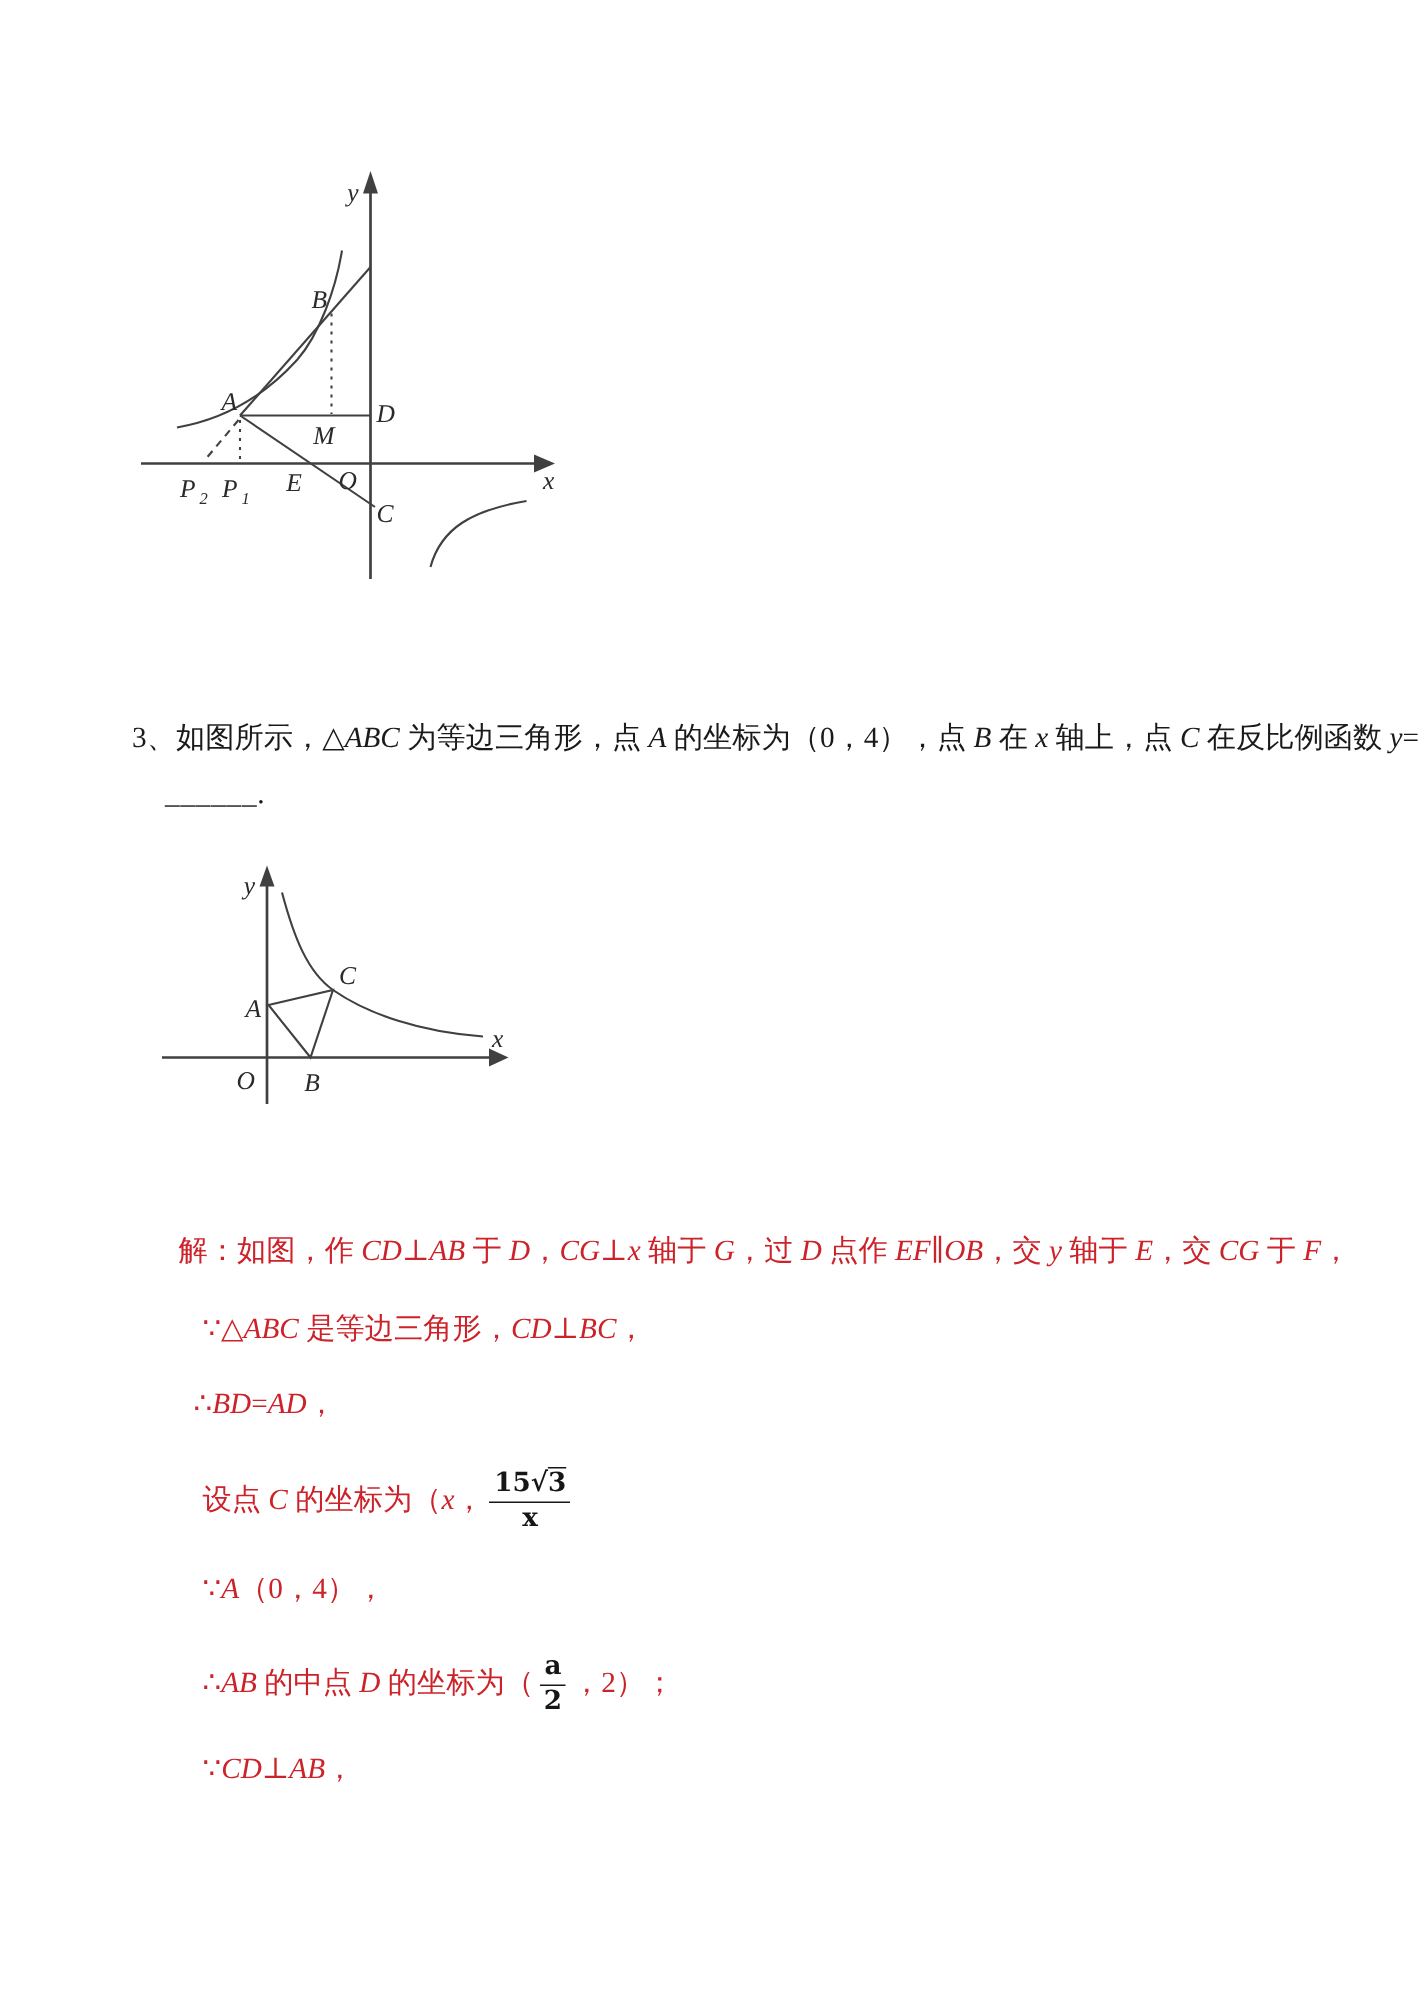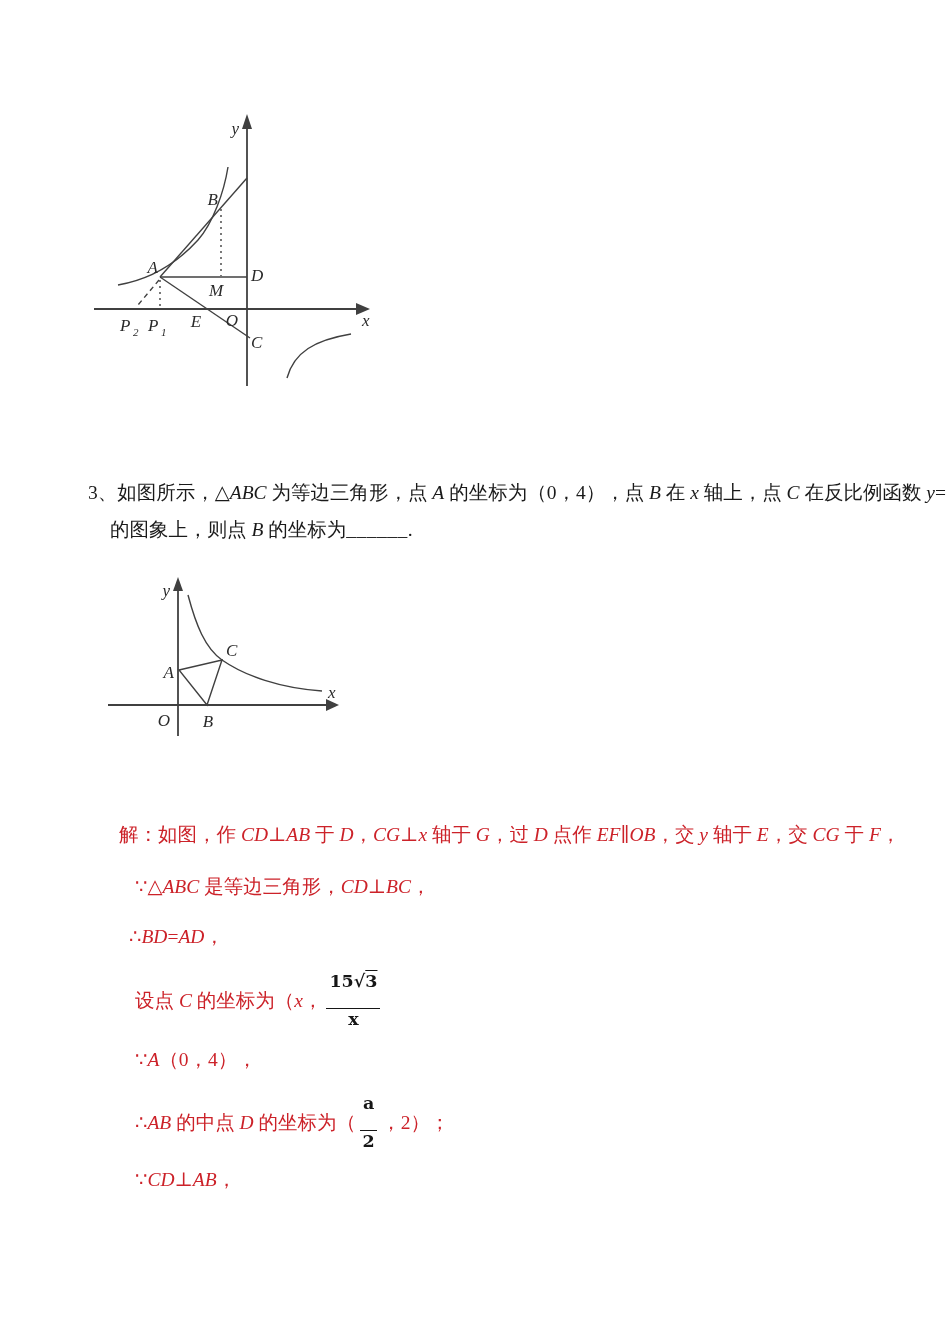--- a/index.html
+++ b/index.html
@@ -12,21 +12,21 @@
     position:absolute;display:flex;align-items:center;
     white-space:pre;font-size:19.5px;line-height:1.15;
   }
   .red{color:#cc2229;margin-left:32px;}
   i{font-style:italic;}
   .frac{
     display:inline-flex;flex-direction:column;align-items:center;
     margin:0 4px;color:#161616;font-weight:bold;font-size:17.5px;line-height:1.12;
     font-family:"DejaVu Serif","Liberation Serif",serif;
   }
-  .frac .num{padding:0 3px 16px;border-bottom:1.8px solid #161616;}
+  .frac .num{padding:0 3px 1px;border-bottom:1.8px solid #161616;}
   .frac .den{padding-top:1px;}
   .rad{text-decoration:overline;}
   .blank{letter-spacing:.5px;font-family:Liberation Serif, serif;}
   svg{position:absolute;}
   .stroke{stroke:#404040;fill:none;}
   .axis{stroke-width:1.8;}
   .thin{stroke-width:1.4;}
   .dot{stroke-dasharray:2 4;}
   .dash{stroke-dasharray:5 4;}
   .ah{fill:#404040;stroke:none;}
@@ -63,21 +63,21 @@
   <text class="svglbl" x="32" y="223">P</text>
   <text class="svgsub" x="45" y="228">2</text>
   <text class="svglbl" x="60" y="223">P</text>
   <text class="svgsub" x="73" y="228">1</text>
 </svg>
 
 <div class="row" style="left:88px;top:462px;height:62px">
   <span>3、如图所示，△<i>ABC</i> 为等边三角形，点 <i>A</i> 的坐标为（0，4），点 <i>B</i> 在 <i>x</i> 轴上，点 <i>C</i> 在反比例函数 <i>y</i>=</span>
 </div>
 <div class="row" style="left:110px;top:517px;height:26px">
-  <span>的图象上，则点 <i>B</i> 的坐标为</span><span class="blank">______</span><span>.</span>
+  <span class="blank">______</span><span>.</span>
 </div>
 
 <svg style="left:100px;top:572px" width="250" height="170" viewBox="0 0 250 170">
   <line class="stroke axis" x1="8" y1="133" x2="226" y2="133"></line>
   <polygon class="ah" points="226,127 239,133 226,139"></polygon>
   <line class="stroke axis" x1="78" y1="12" x2="78" y2="164"></line>
   <polygon class="ah" points="73,19 78,5 83,19"></polygon>
 
   <path class="stroke thin" d="M88,23 C96,53 105,76 122,88 C145,104 180,116 222,119"></path>
   <path class="stroke thin" d="M79,98 L122,88 L107,133 Z"></path>

